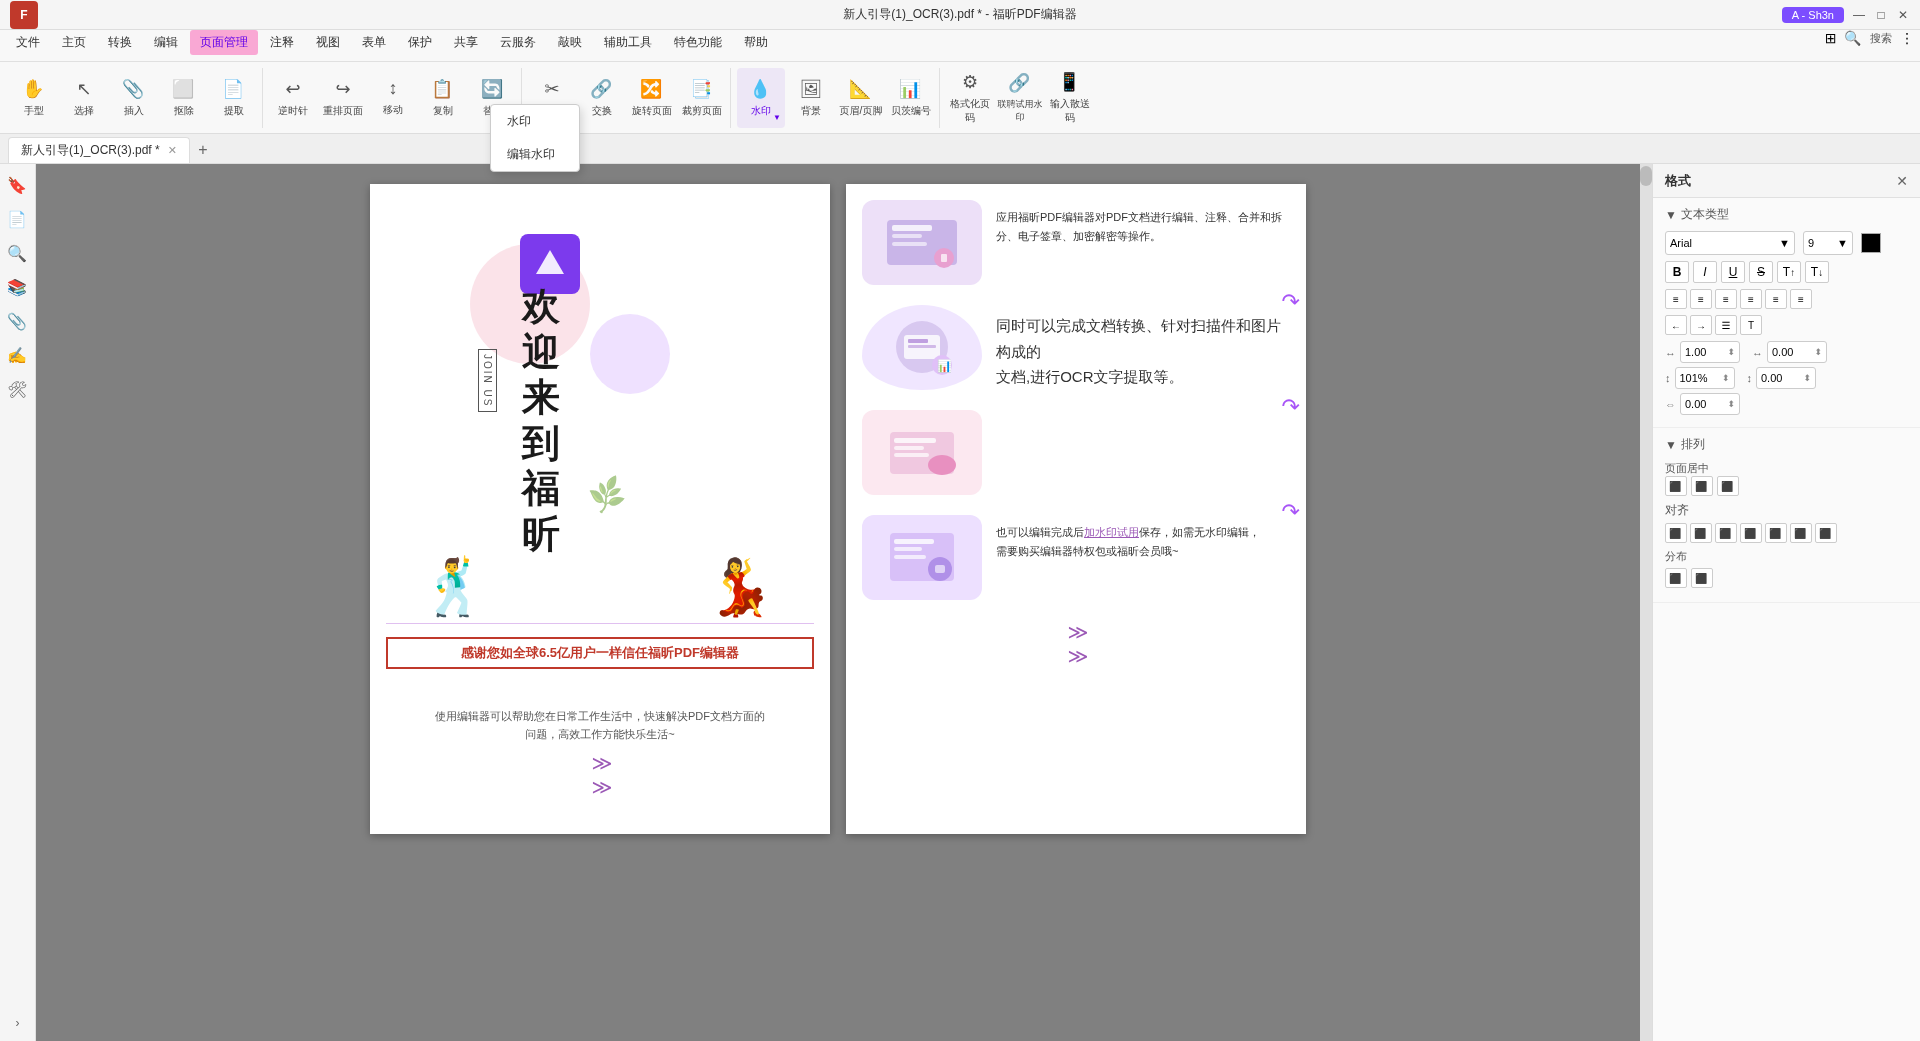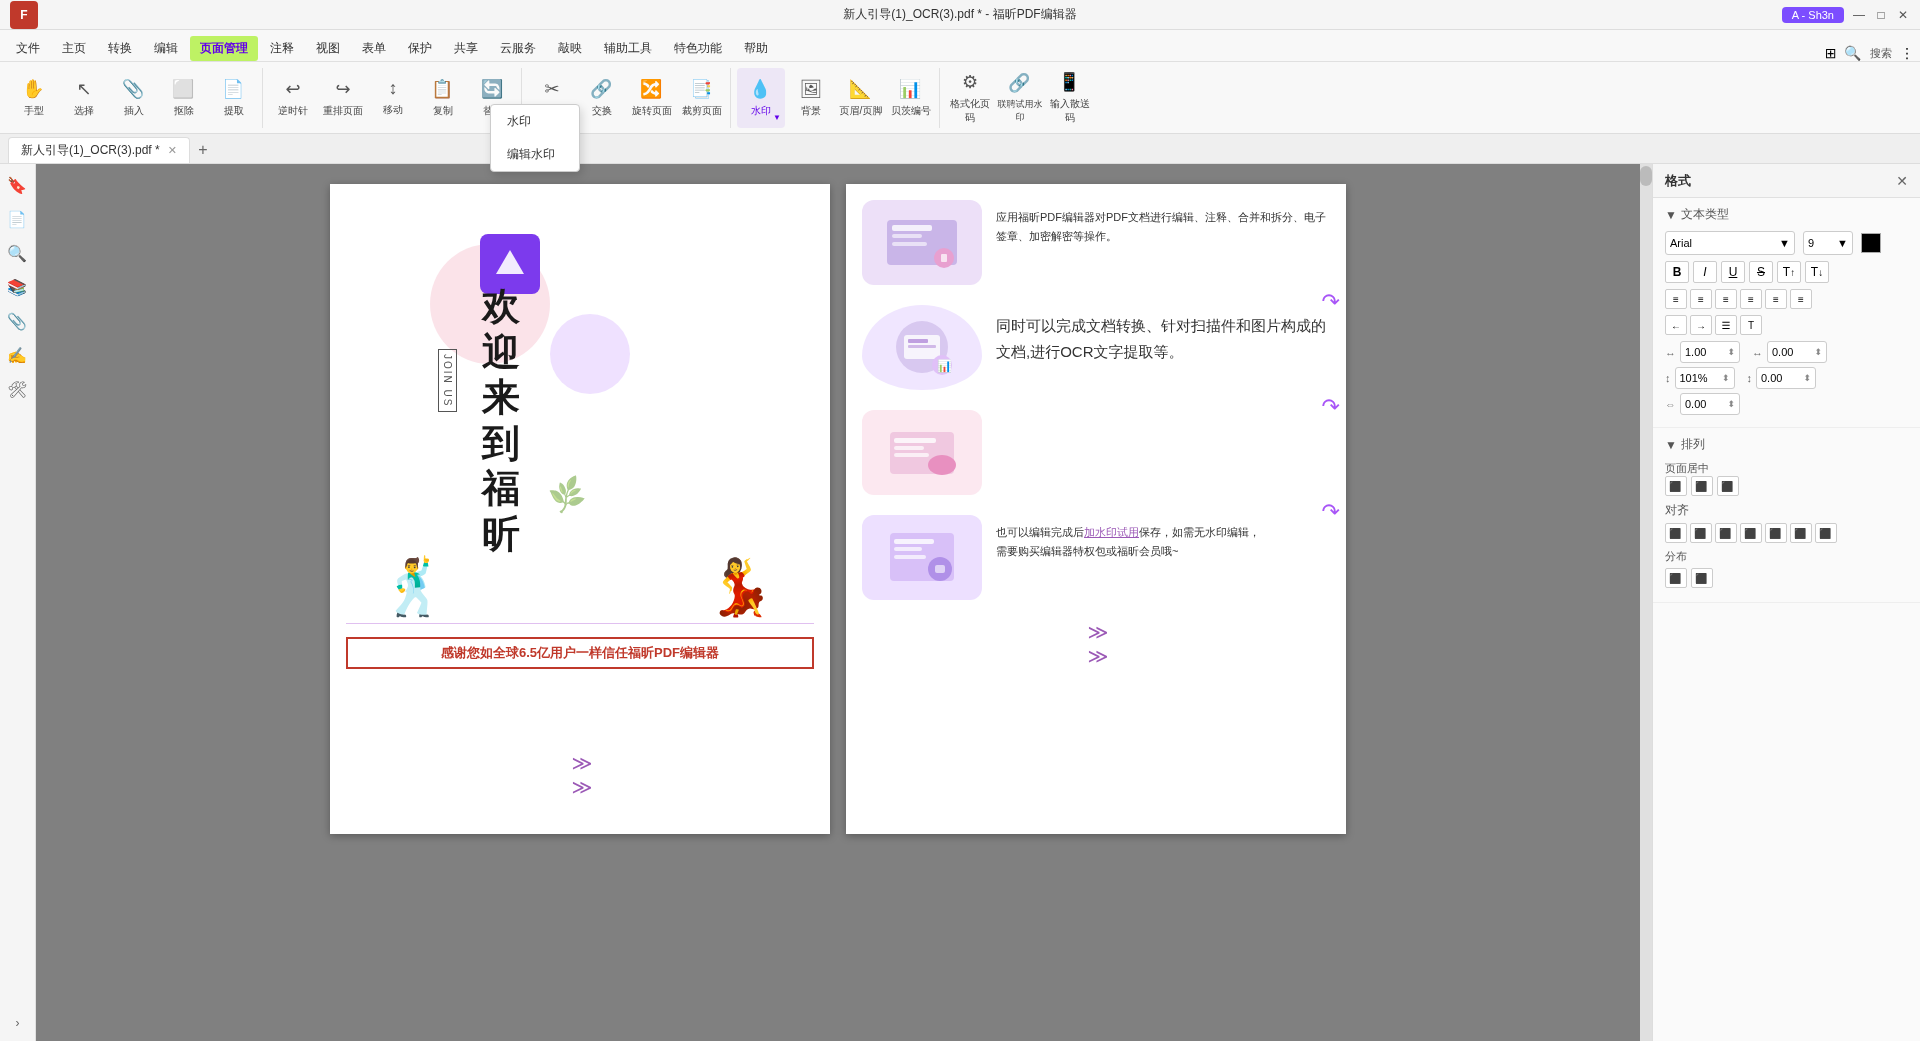--- a/index.html
+++ b/index.html
@@ -37,36 +37,35 @@
     #titlebar .win-btn {
       width: 14px; height: 14px; border: none; background: none;
       font-size: 12px; cursor: pointer; color: #555;
     }
 
     
     #menubar {
       height: 32px;
       background: #f8f8f8;
       display: flex;
-      align-items: flex-end;
+      align-items: flex-start;
       padding: 0 6px;
       border-bottom: 1px solid #e0e0e0;
       gap: 2px;
     }
     #menubar .menu-item {
       padding: 4px 10px;
       font-size: 12px;
       color: #333;
       cursor: pointer;
       border-radius: 3px;
     }
     #menubar .menu-item:hover, #menubar .menu-item.active {
-      background: #bef264;
+      background: #f9a8d4;
       color: #6200ea;
-      font-weight: bold;
     }
 
     
     #toolbar {
       height: 72px;
       background: #f8f8f8;
       border-bottom: 1px solid #ddd;
       display: flex;
       align-items: center;
       padding: 0 6px;
@@ -236,21 +235,21 @@
       background: white; display: flex; align-items: center; justify-content: space-between;
       padding: 0 4px;
     }
     .page-center-row { display: flex; gap: 4px; margin-bottom: 6px; }
     .page-center-btn { width: 22px; height: 20px; border: 1px solid #ccc; background: white; cursor: pointer; border-radius: 2px; font-size: 10px; display: flex; align-items: center; justify-content: center; }
     .dist-row { display: flex; gap: 4px; margin-bottom: 6px; }
     .dist-btn { width: 22px; height: 20px; border: 1px solid #ccc; background: white; cursor: pointer; border-radius: 2px; font-size: 10px; display: flex; align-items: center; justify-content: center; }
 
     
     .pdf-page {
-      width: 500px;
+      width: 460px;
       min-height: 650px;
       background: white;
       box-shadow: 0 2px 8px rgba(0,0,0,0.3);
       position: relative;
       padding: 20px;
     }
 
     
     .deco-circle-pink {
       position: absolute;
@@ -498,20 +497,23 @@
 
       <div style="position:absolute; bottom:215px; left:50px; font-size:55px; color:#666;">🕺</div>
       <div style="position:absolute; bottom:215px; right:55px; font-size:55px; color:#666;">💃</div>
 
       <div style="position:absolute; top:295px; left:220px; font-size:28px; color:#7c3aed; opacity:0.5; transform:rotate(-20deg);">🌿</div>
 
       <div style="position:absolute; bottom:210px; left:16px; right:16px; height:1px; background:#e0c0f0;"></div>
 
       <div style="position:absolute; bottom:165px; left:16px; right:16px; text-align:center; font-size:13px; font-weight:bold; color:#c0392b; border:2px solid #c0392b; padding:5px;">感谢您如全球6.5亿用户一样信任福昕PDF编辑器</div>
 
+      <div style="position:absolute; bottom:90px; left:16px; right:16px; text-align:center; font-size:11px; color:#555; line-height:1.7;">
+        使用编辑器可以帮助您在日常工作生活中，快速解决PDF文档方面的<br>问题，高效工作方能快乐生活~
+      </div>
 
       <div style="position:absolute; bottom:35px; left:50%; transform:translateX(-50%); font-size:20px; color:#9b59b6; letter-spacing:-4px;">≫<br>≫</div>
     </div>
 
     <div class="pdf-page" style="height:650px; padding:16px;">
 
       <div style="display:flex; align-items:flex-start; gap:14px; margin-bottom:20px; position:relative;">
         <div style="flex-shrink:0; width:120px; height:85px; background:#ede0f8; border-radius:12px; display:flex; align-items:center; justify-content:center;">
           <svg width="80" height="65" viewBox="0 0 80 65">
             <rect x="5" y="10" width="70" height="45" rx="4" fill="#c9b5e8"></rect>

